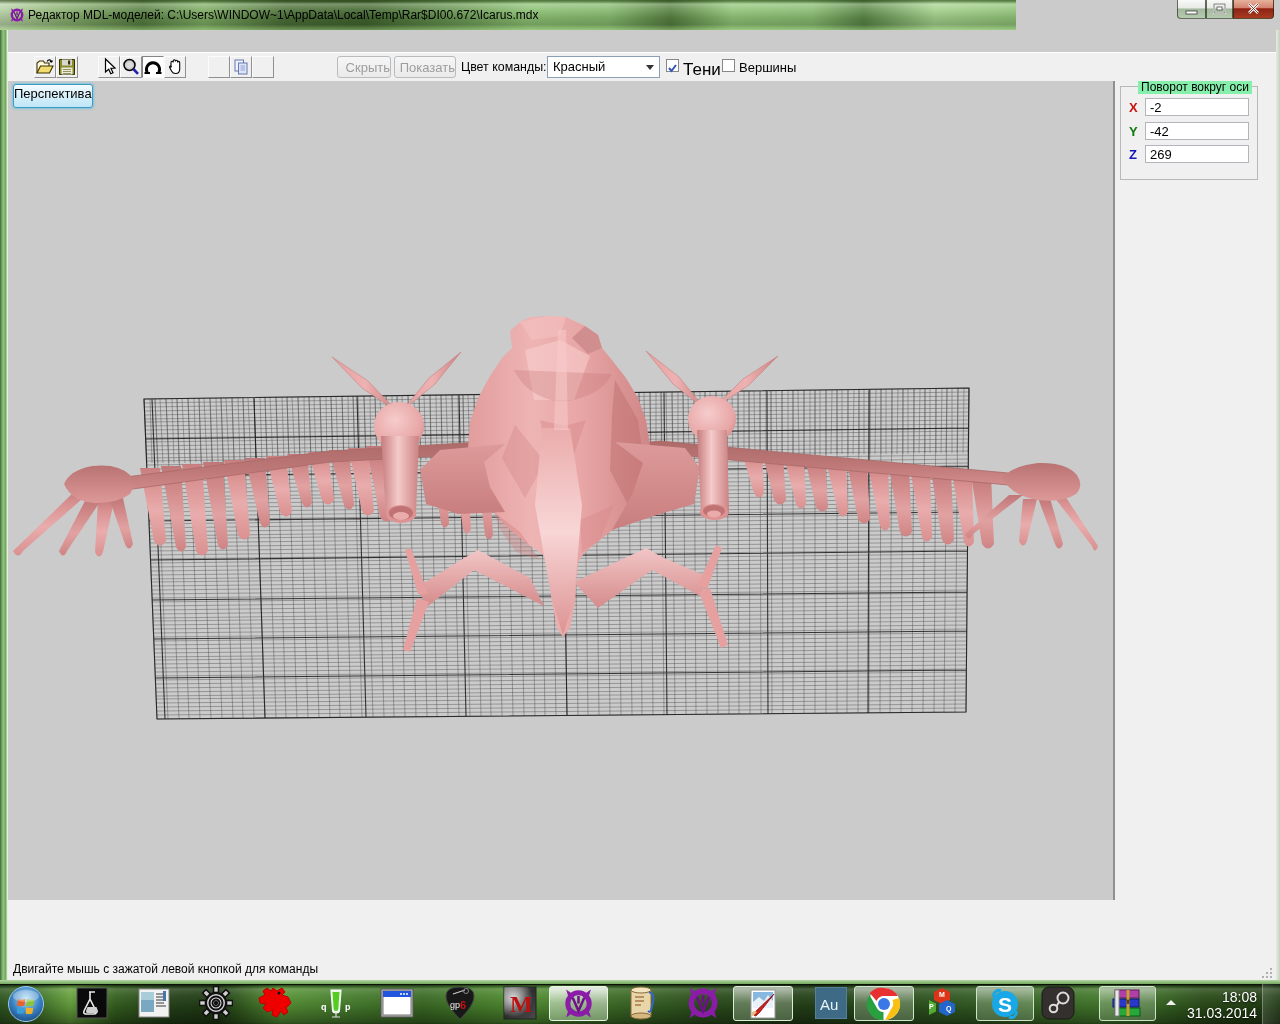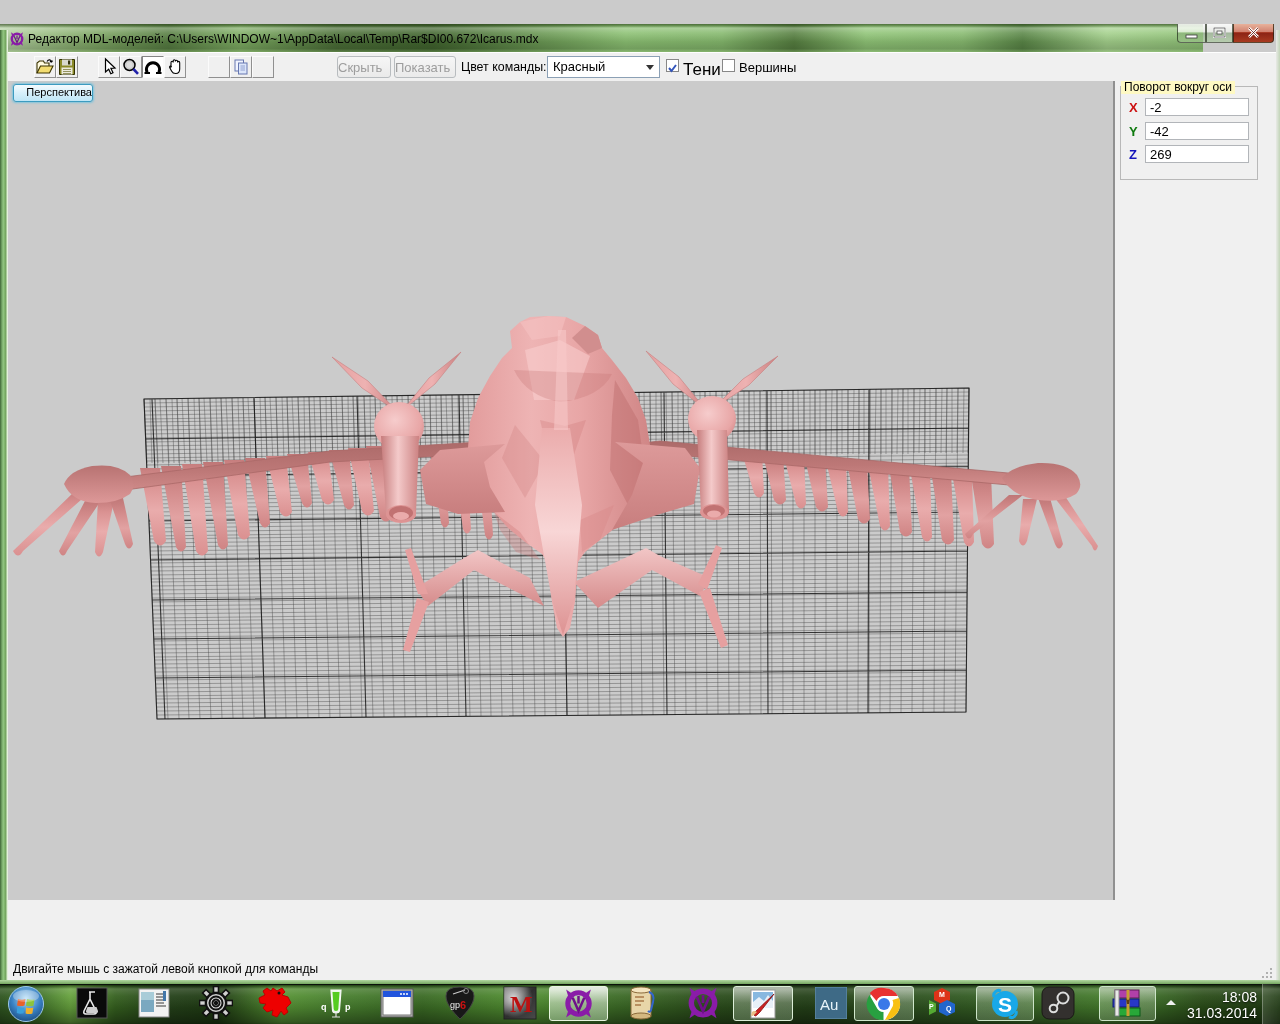--- a/index.html
+++ b/index.html
@@ -1,36 +1,35 @@
 <!DOCTYPE html>
 <html><head><meta charset="utf-8"><style>
 *{margin:0;padding:0}
 html,body{width:1280px;height:1024px;overflow:hidden;font-family:"Liberation Sans",sans-serif}
 #root{position:relative;width:1280px;height:1024px;background:#cbcbcb}
-#titlebar{position:absolute;left:0;top:0;width:1203px;height:30px;
+#titlebar{position:absolute;left:0;top:0;width:1016px;height:30px;
  background:
  linear-gradient(180deg, rgba(35,55,22,0.6) 0px, rgba(35,55,22,0.28) 2px, rgba(255,255,255,0.3) 4px, rgba(255,255,255,0.12) 30%, rgba(0,0,0,0.1) 60%, rgba(0,0,0,0.18) 82%, rgba(170,215,140,0.4) 100%),
  linear-gradient(90deg,#b7d2a6 0%,#9abd82 4%,#7fa765 8%,#587f43 14%,#7fae64 20%,#4c7038 28%,#42662f 36%,#6f9e58 46%,#8cc173 52%,#85b96d 60%,#567f40 66%,#90c577 72%,#88bb70 80%,#5a8747 85%,#a4d18c 92%,#8fc276 100%);
- margin-top: 24px;
  }
 
 
 #title{position:absolute;left:28px;top:8px;font-size:12px;color:#000;white-space:nowrap;z-index:3}
 #appico{position:absolute;left:9px;top:7px;z-index:3}
 #winbtns{position:absolute;left:1177px;top:0;height:20px;z-index:3}
 .wb{position:absolute;top:0;height:19px;box-sizing:border-box;border:1px solid rgba(25,35,18,0.65);border-top:none;background:linear-gradient(180deg,rgba(255,255,255,0.8),rgba(235,245,230,0.5) 45%,rgba(125,165,112,0.5) 50%,rgba(165,205,150,0.55));}
 #menubar{position:absolute;left:8px;top:30px;width:1268px;height:22px;background:linear-gradient(180deg,#fdfdfe,#eef1f7 60%,#e4e9f2);border-bottom:1px solid #d8dce2;font-size:12.5px;color:#000}
 #menubar span{position:absolute;top:3px}
 #toolbar{position:absolute;left:8px;top:52px;width:1268px;height:28px;background:#f0f0f0;border-top:1px solid #fff}
-.dbtn{position:absolute;top:3px;height:22px;box-sizing:border-box;background:linear-gradient(180deg,#f6f6f6,#eaeaea);border:1px solid #b8bcbf;border-radius:3px;color:#9d9d9d;font-size:13px;text-align:left;padding-top:3px}
+.dbtn{position:absolute;top:3px;height:22px;box-sizing:border-box;background:linear-gradient(180deg,#f6f6f6,#eaeaea);border:1px solid #b8bcbf;border-radius:3px;color:#9d9d9d;font-size:13px;text-align:right;padding-top:3px}
 #viewport{position:absolute;left:8px;top:80px;width:1105px;height:820px;background:#cbcbcb;overflow:hidden}
-#persp{position:absolute;left:5px;top:4px;width:80px;height:18px;box-sizing:border-box;background:linear-gradient(180deg,#f4fbfe,#d7f0fa 50%,#bfe6f6);border:1px solid #3c9bc0;border-radius:3px;box-shadow:0 0 2px 1px rgba(80,190,230,0.6);font-size:11px;text-align:right;padding-top:1px}
+#persp{position:absolute;left:5px;top:4px;width:80px;height:24px;box-sizing:border-box;background:linear-gradient(180deg,#f4fbfe,#d7f0fa 50%,#bfe6f6);border:1px solid #3c9bc0;border-radius:3px;box-shadow:0 0 2px 1px rgba(80,190,230,0.6);font-size:13px;text-align:left;padding-top:1px}
 #panel{position:absolute;left:1115px;top:80px;width:161px;height:872px;background:#f0f0f0}
 #pgroup{position:absolute;left:5px;top:6px;width:136px;height:92px;border:1px solid #b8b8b8;background:#f0f0f0}
-#pgroup .cap{position:absolute;left:0;top:-7px;background:#fef9c3;padding:0 3px;font-size:12px;white-space:nowrap}
+#pgroup .cap{position:absolute;left:17px;top:-7px;background:#86efac;padding:0 3px;font-size:12px;white-space:nowrap}
 .axl{position:absolute;left:8px;font-size:13px;font-weight:bold}
 .axi{position:absolute;left:24px;width:104px;height:18px;box-sizing:border-box;background:#fff;border:1px solid #b2b5b9;font-size:13px;padding:1px 0 0 4px;font-family:"Liberation Sans",sans-serif}
 #divider{position:absolute;left:1113px;top:80px;width:2px;height:870px;background:#909090}
 #bottomstrip{position:absolute;left:8px;top:900px;width:1268px;height:82px;background:#f0f0f0}
 #status{position:absolute;left:5px;top:62px;font-size:12px;color:#000}
 #lborder{position:absolute;left:0;top:30px;width:8px;height:954px;background:linear-gradient(90deg,#2f4f28 0,#55824a 8%,#93c781 40%,#74a65f 70%,#e8f4e0 95%)}
 #rborder{position:absolute;left:1276px;top:30px;width:4px;height:954px;background:linear-gradient(90deg,#e8eae6,#c2d4b8)}
 #bborder{position:absolute;left:0;top:980px;width:1280px;height:4px;background:linear-gradient(180deg,#b2d8a2,#74a65f)}
 #taskbar{position:absolute;left:0;top:984px;width:1280px;height:40px;
  background:

